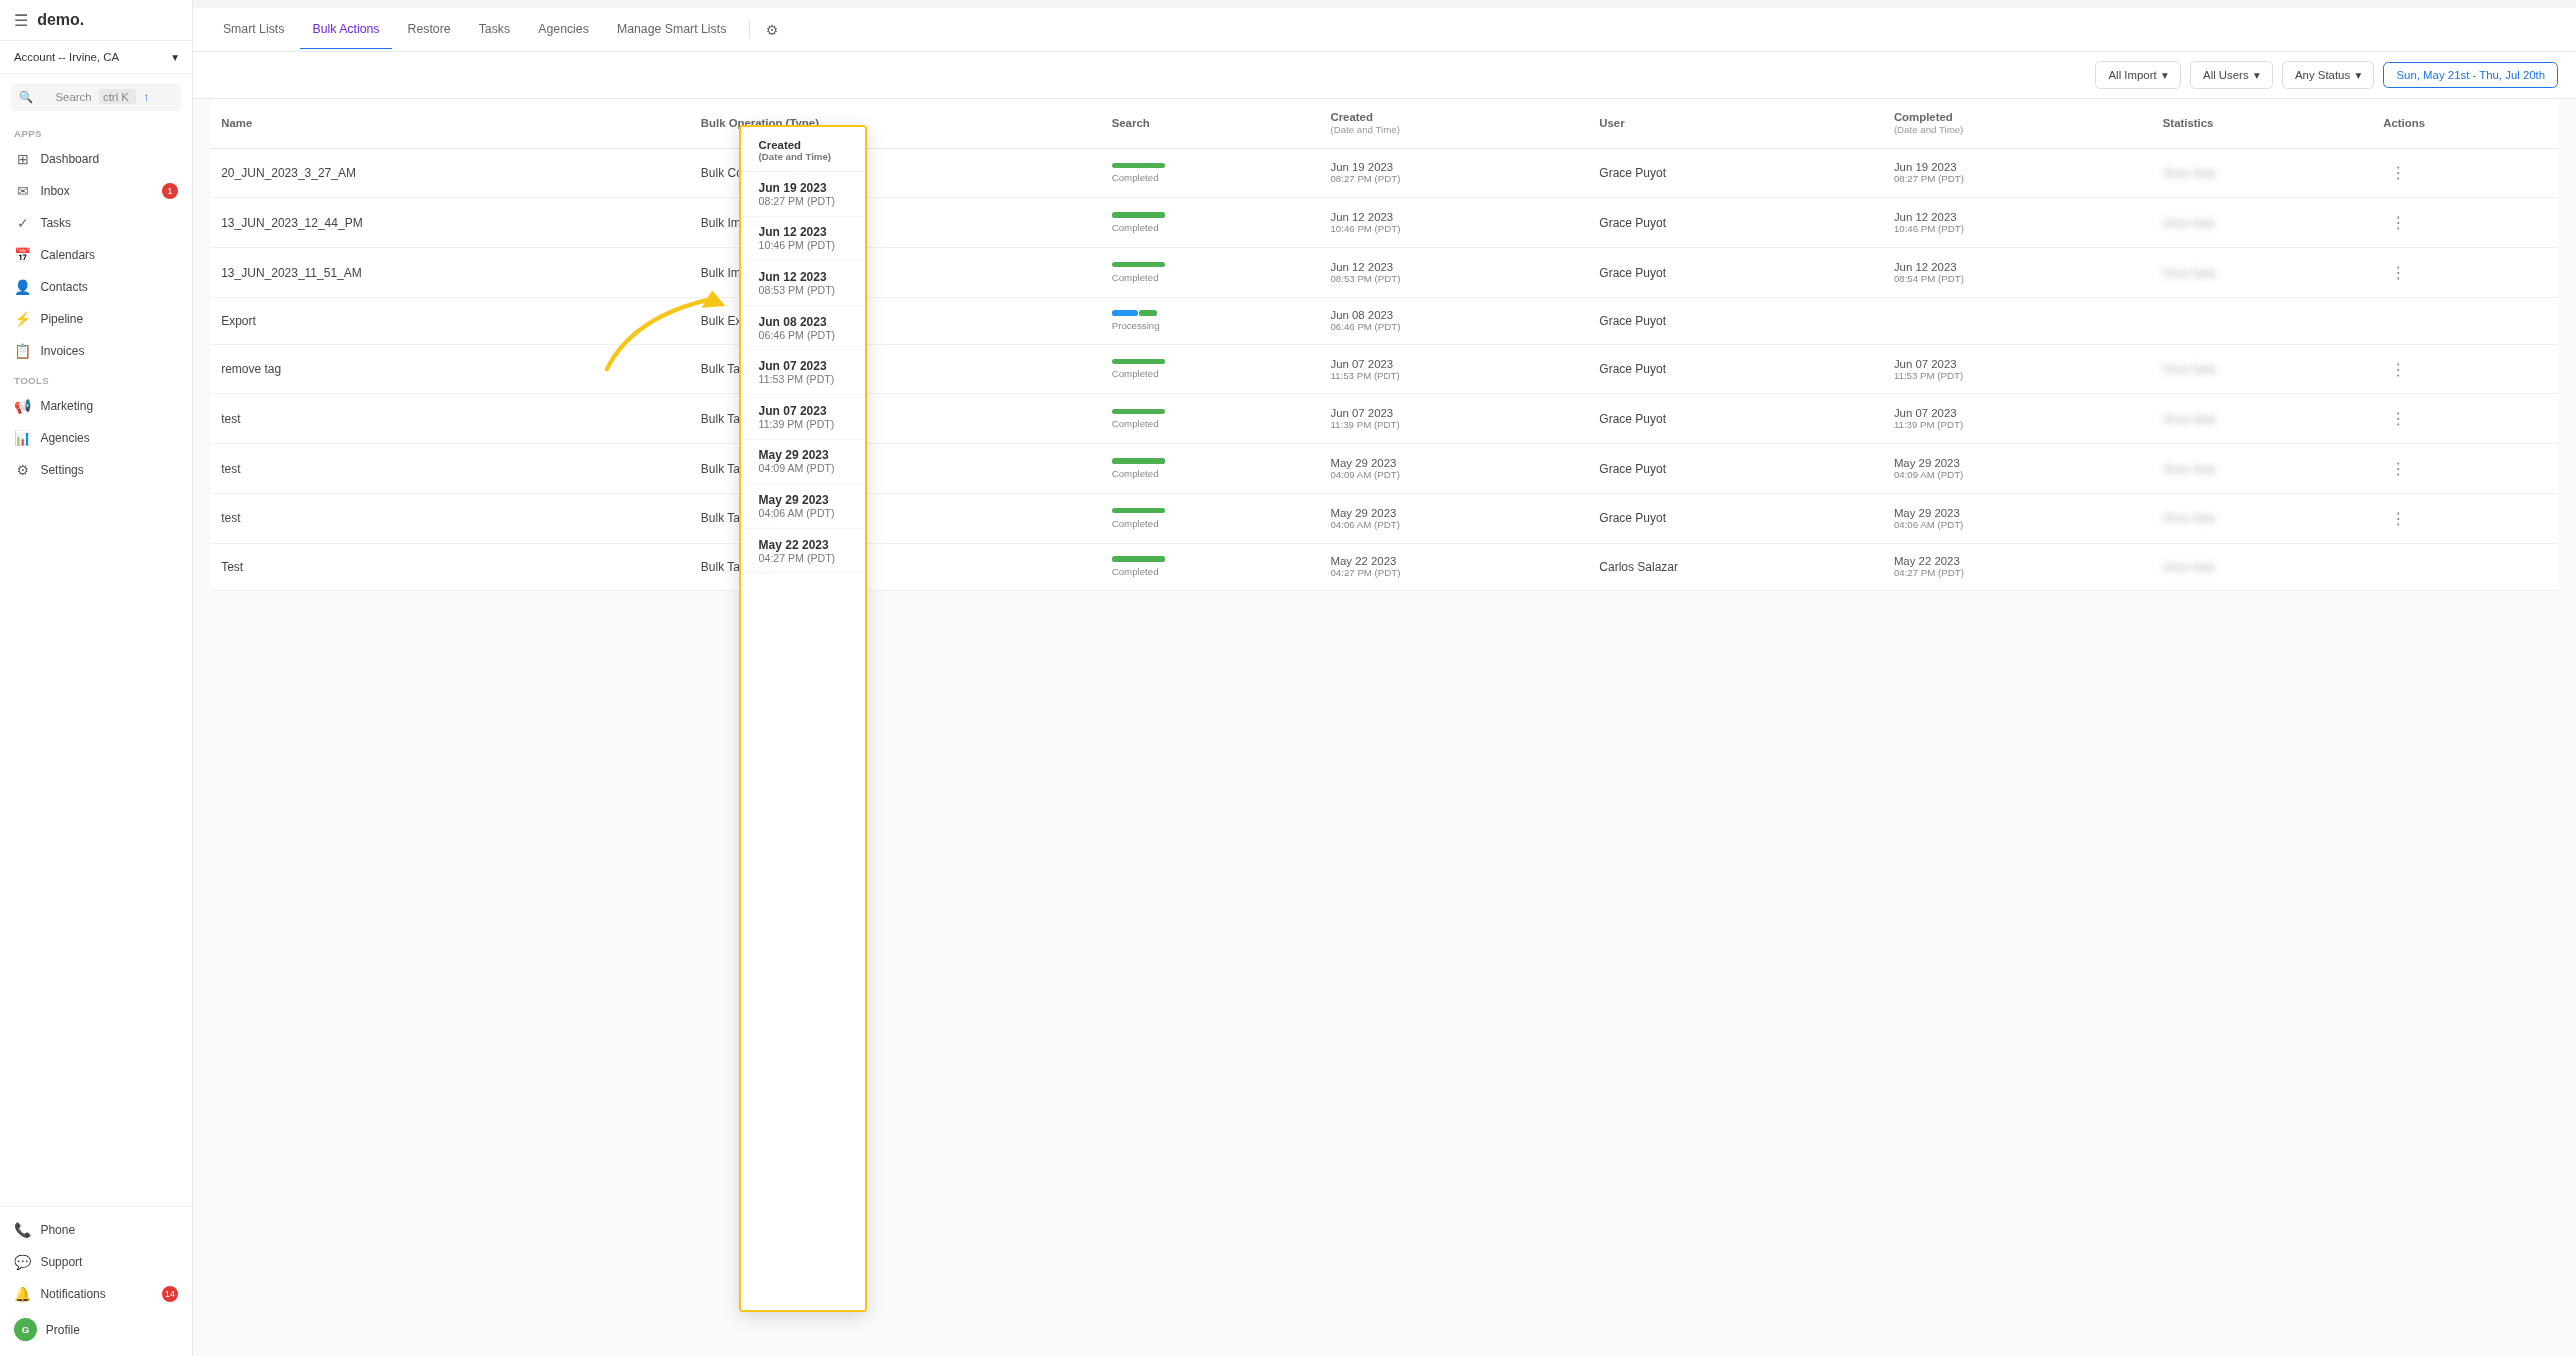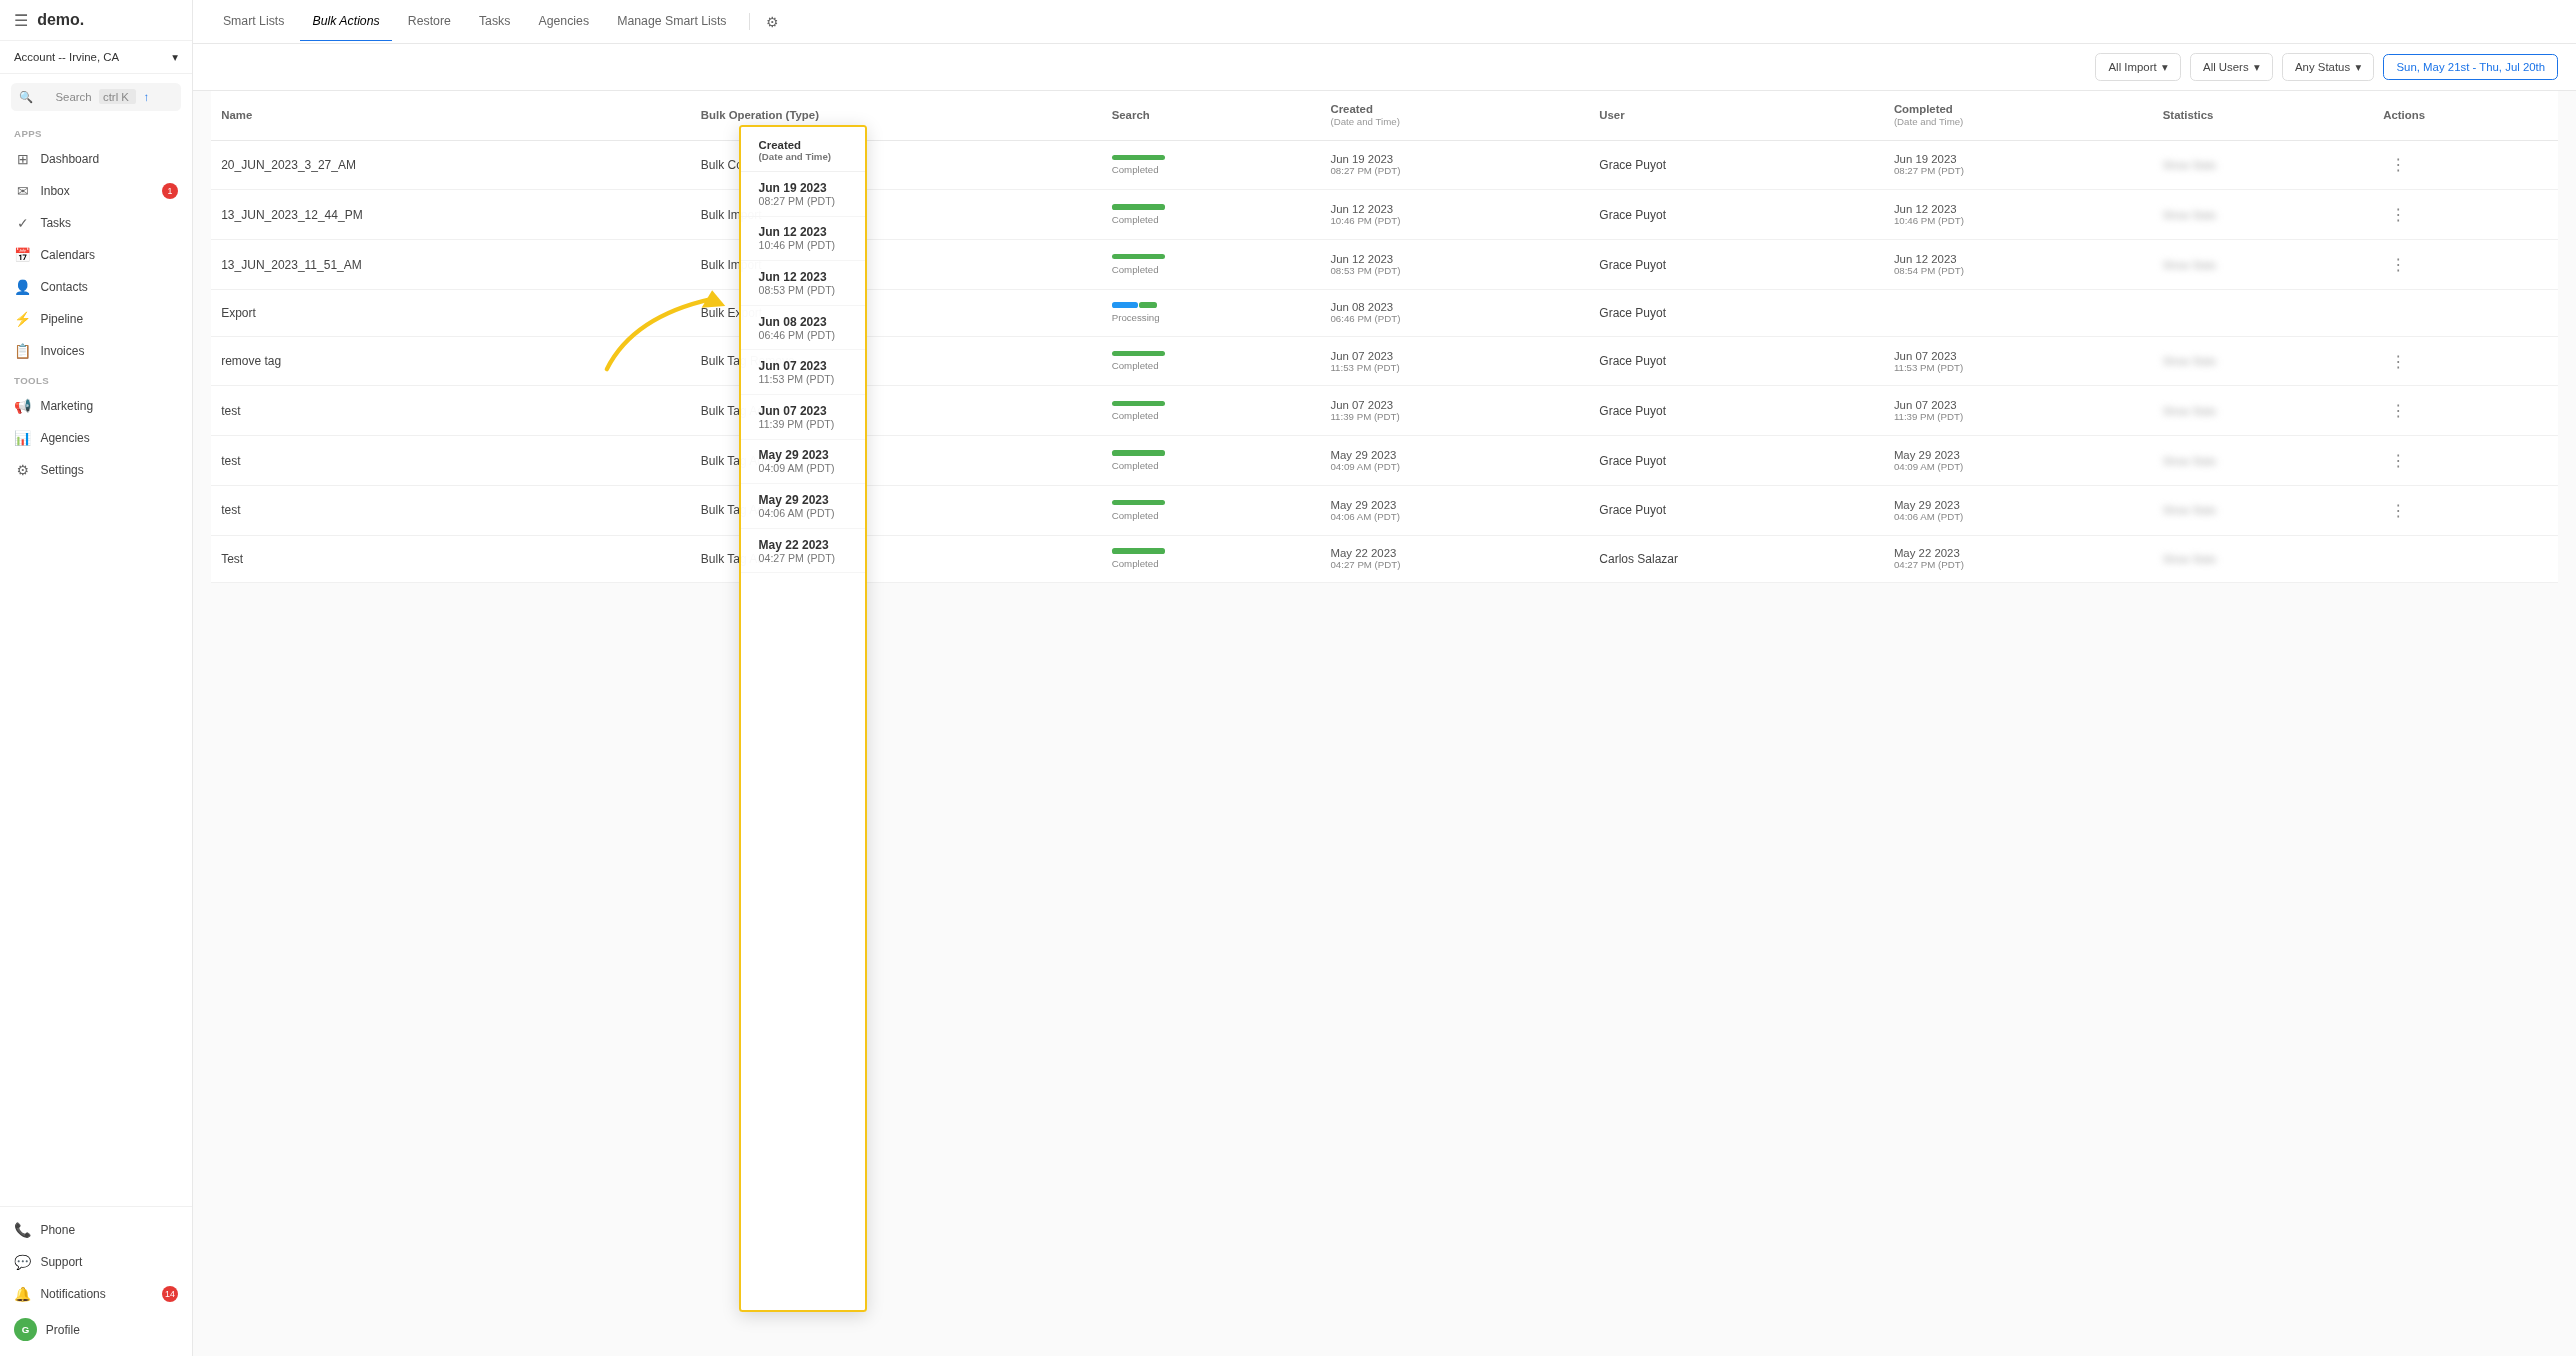--- a/index.html
+++ b/index.html
@@ -85,30 +85,31 @@
 
     
     .top-nav {
       background: #fff;
       border-bottom: 0.9px solid #e8e8e8;
       display: flex;
       align-items: center;
       padding: 0 17.6px;
       height: 44px;
       gap: 3.5px;
+      margin-top: 8px;
     }
     .nav-tab {
       padding: 12.3px 12.3px;
       font-size: 12.3px;
       color: #666;
       cursor: pointer;
       border-bottom: 1.8px solid transparent;
       white-space: nowrap;
     }
-    .nav-tab.active { color: #000000; border-bottom: 1.8px solid #1a73e8; font-weight: 500; font-style: italic; }
+    .nav-tab.active { color: #6d28d9; border-bottom: 1.8px solid #1a73e8; font-weight: 500; }
     .nav-divider { width: 0.9px; height: 17.6px; background: #e0e0e0; margin: 0 7px; }
     .settings-icon-btn { cursor: pointer; color: #666; font-size: 14px; padding: 5.3px; }
 
     
     .filters-bar {
       background: #fff;
       border-bottom: 0.9px solid #e8e8e8;
       display: flex;
       align-items: center;
       justify-content: flex-end;

